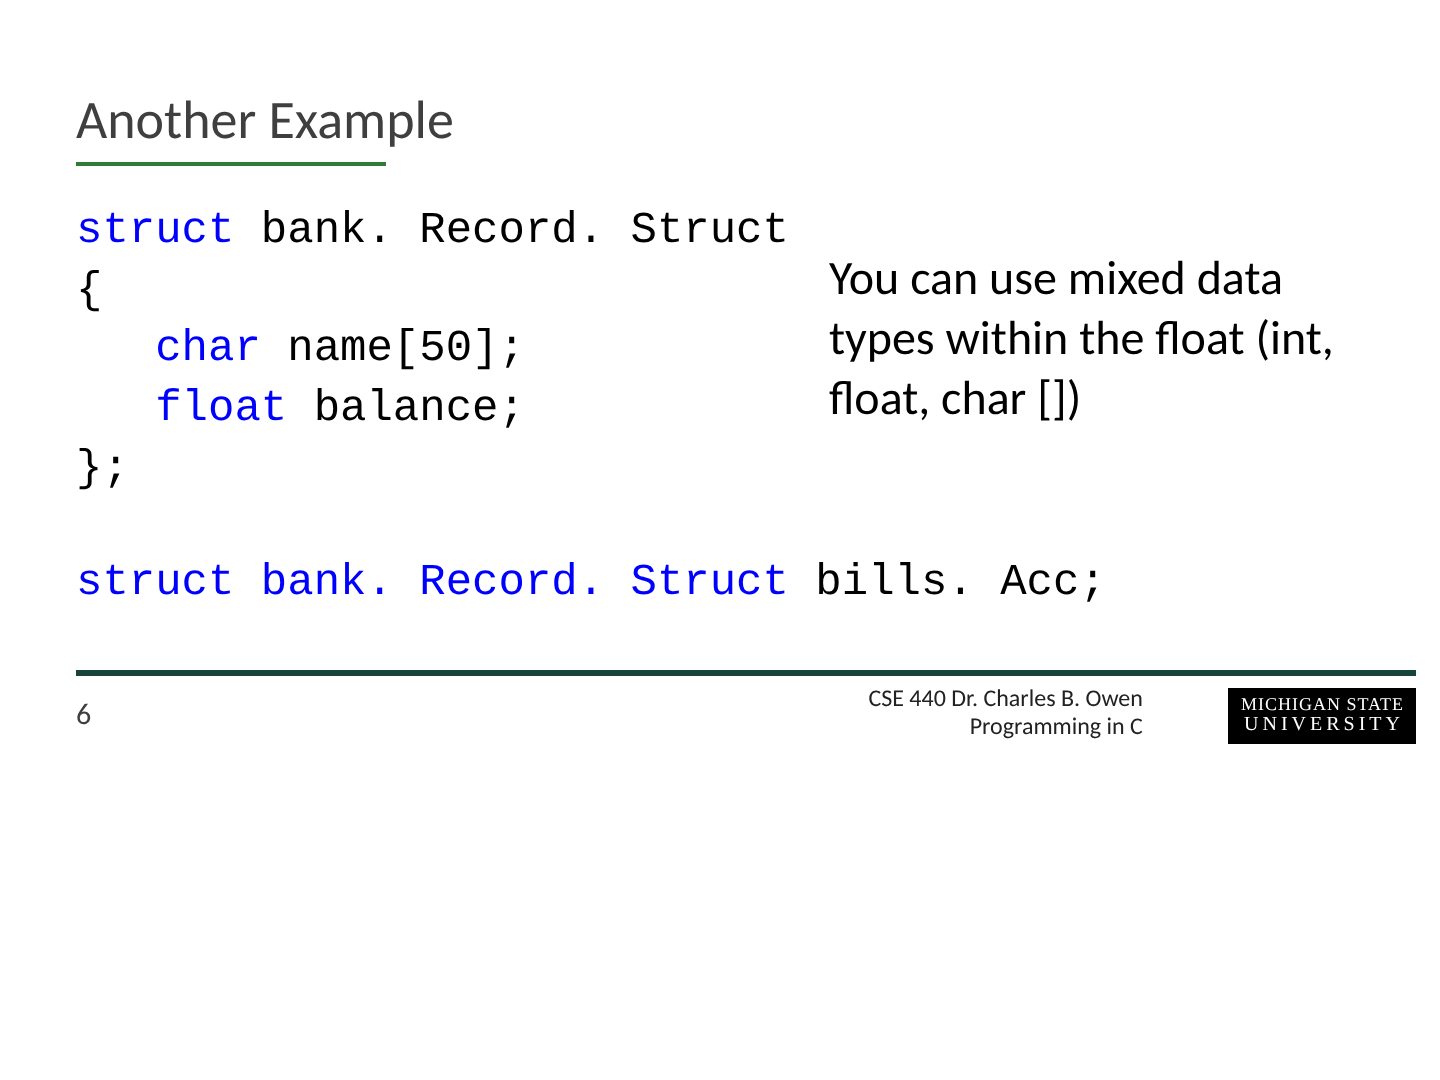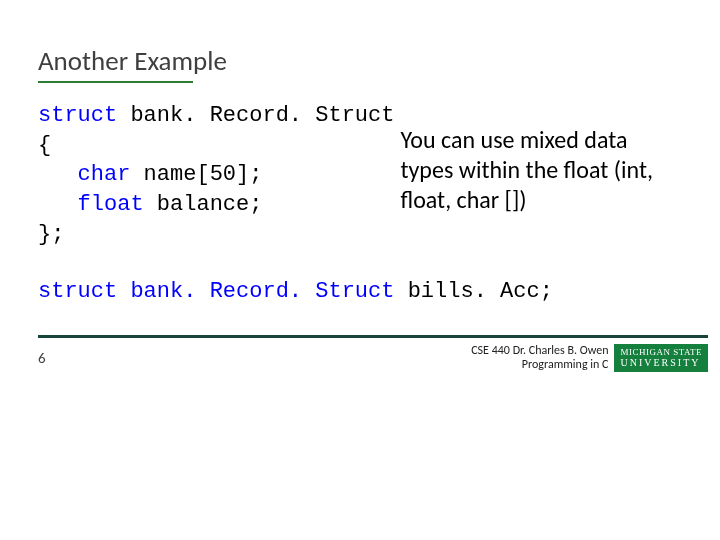--- a/index.html
+++ b/index.html
@@ -25,21 +25,21 @@
   }
   .title-underline {
     height: 2px;
     background: #2e7d32;
     width: 155px;
     margin-bottom: 18px;
   }
   .content-row {
     display: flex;
     align-items: flex-start;
-    gap: 6px;
+    gap: 20px;
   }
   .code-block {
     font-family: "Courier New", monospace;
     font-size: 22px;
     line-height: 1.35;
     color: #000;
     white-space: pre;
   }
   .kw-blue { color: #0000ff; }
   .explain {
@@ -81,28 +81,29 @@
     align-items: center;
     gap: 6px;
   }
   .footer-text {
     font-size: 12px;
     color: #222;
     text-align: right;
     line-height: 1.15;
   }
   .msu-logo {
-    background: #15803d;
+    background: #000000;
     color: #fff;
     padding: 4px 6px;
     font-size: 9px;
     line-height: 1.05;
-    text-align: left;
+    text-align: right;
     font-family: Georgia, serif;
     letter-spacing: 0.5px;
+    margin-left: 37px;
   }
   .msu-logo .top { font-size: 9px; }
   .msu-logo .bot { font-size: 10px; letter-spacing: 2px; }
 </style>
 </head>
 <body>
 
 <div class="slide">
 
   <div class="title">Another Example</div>

